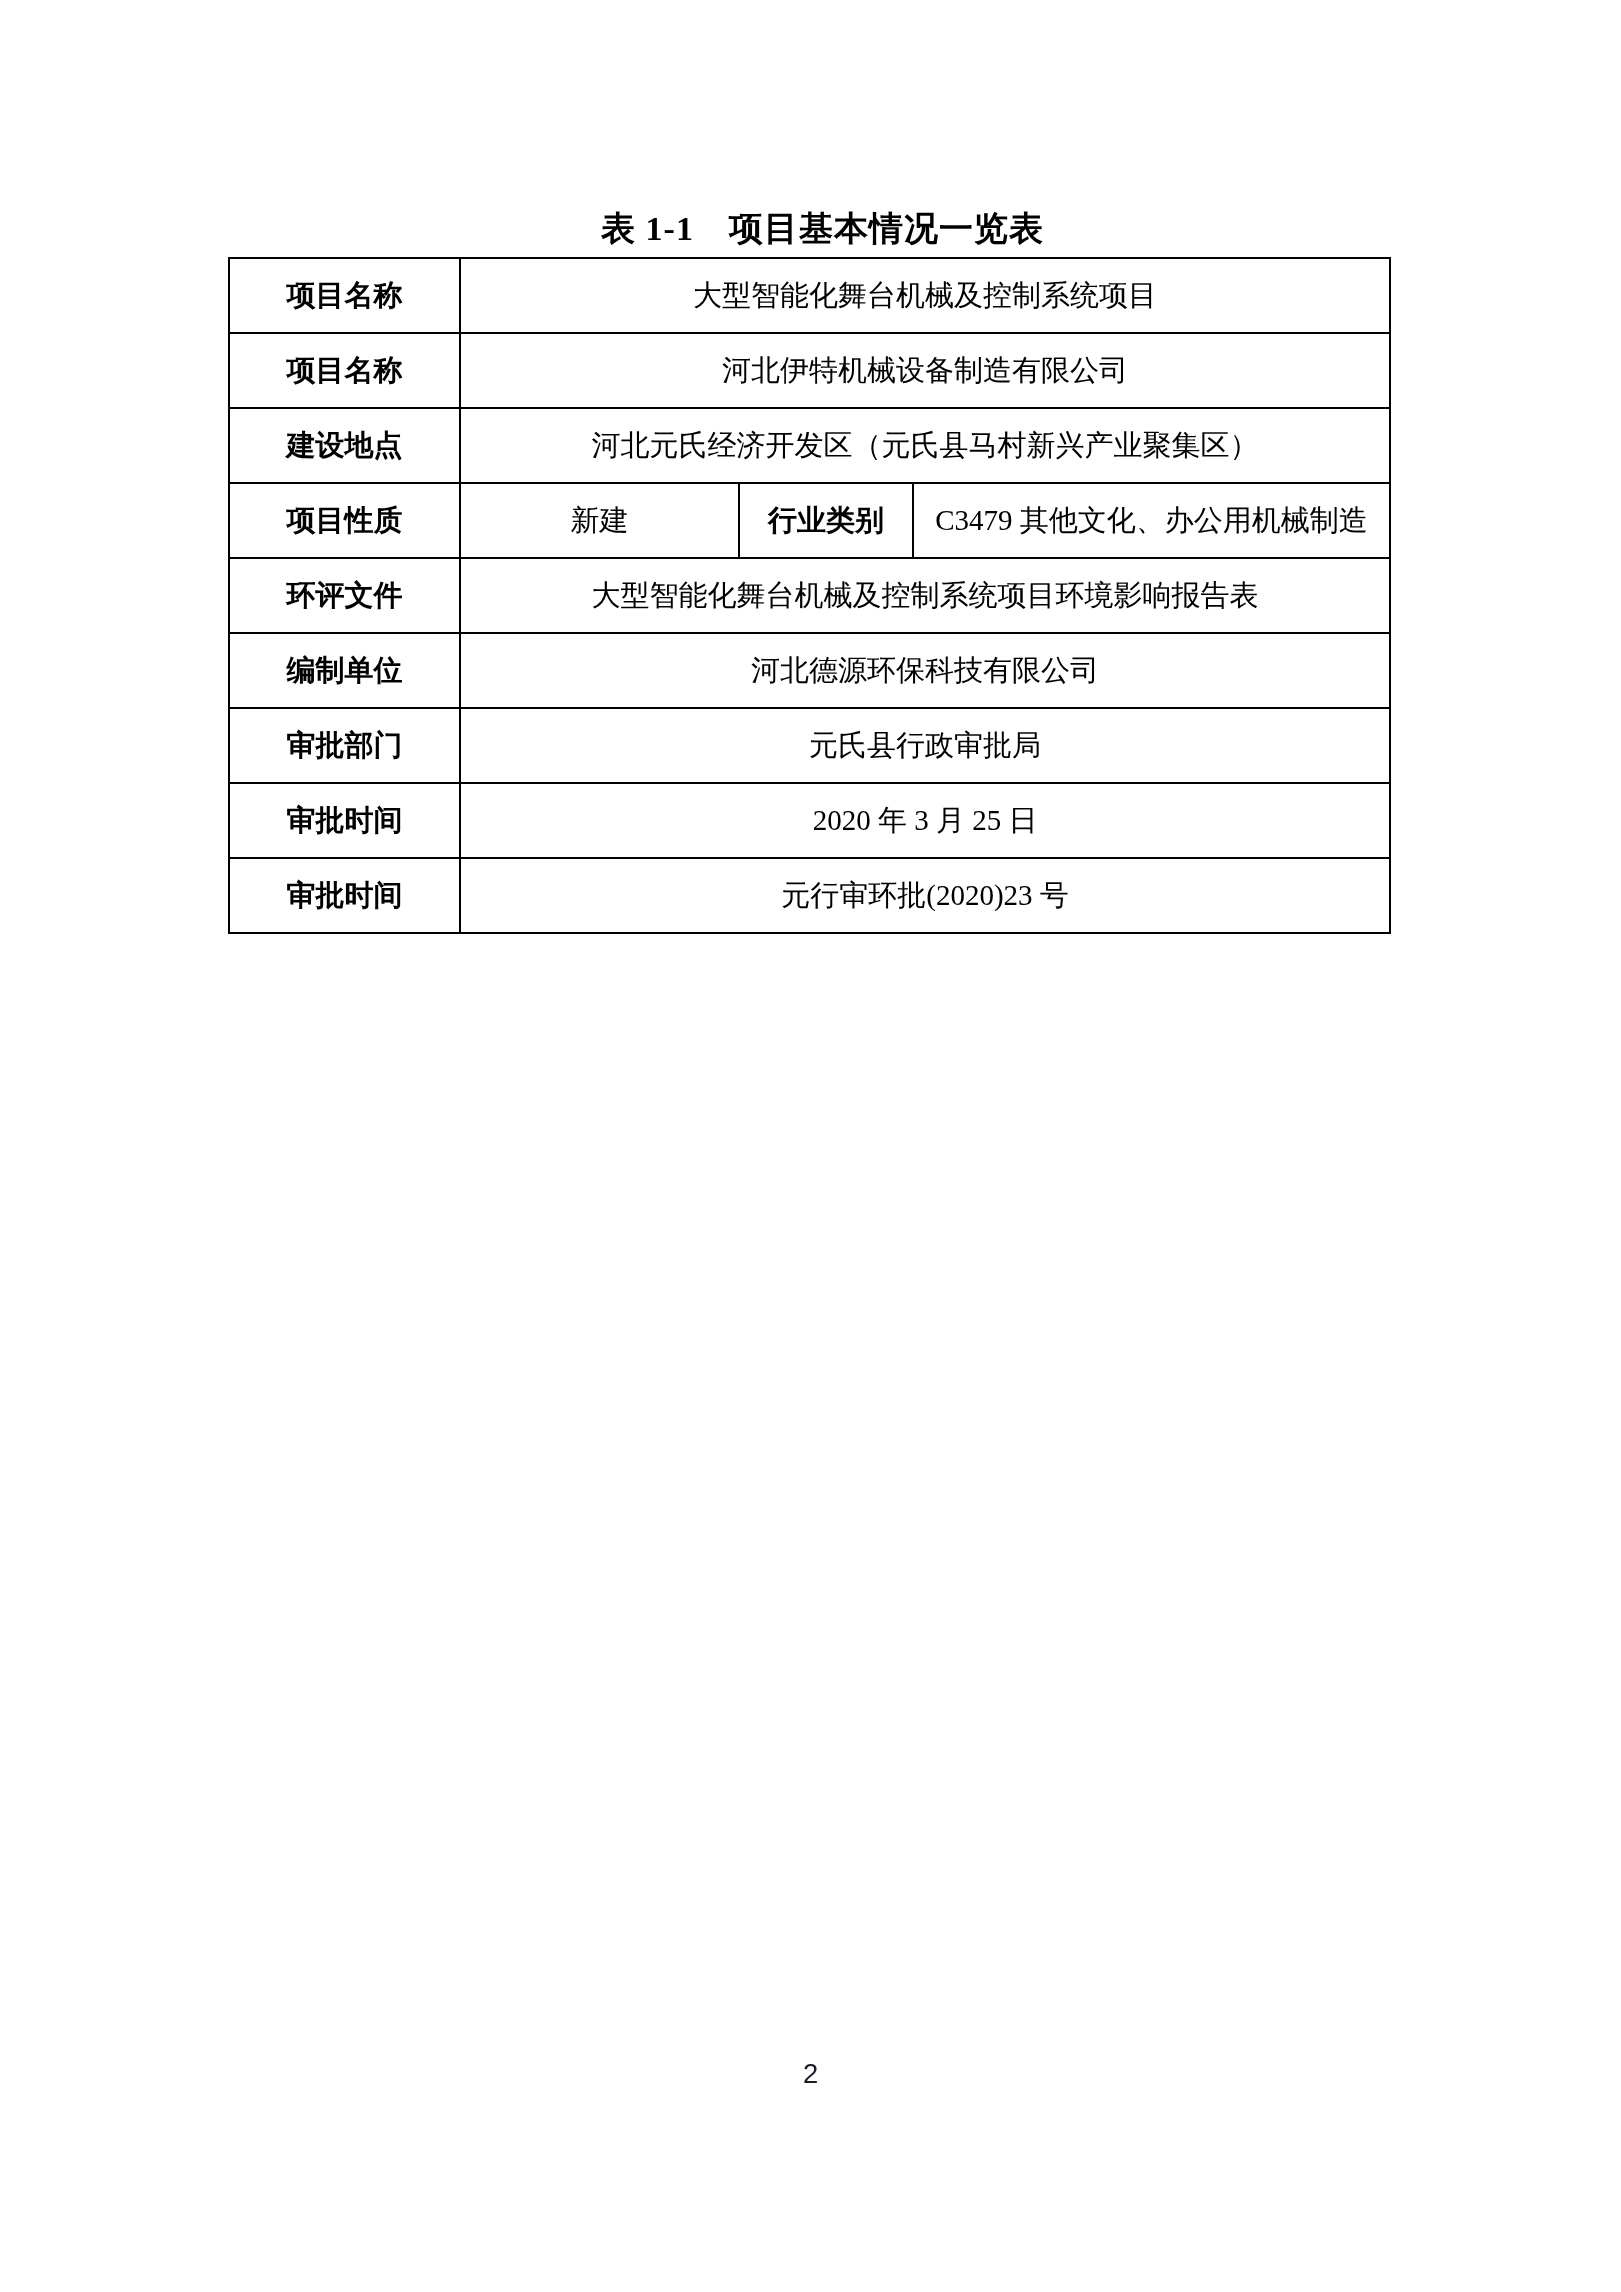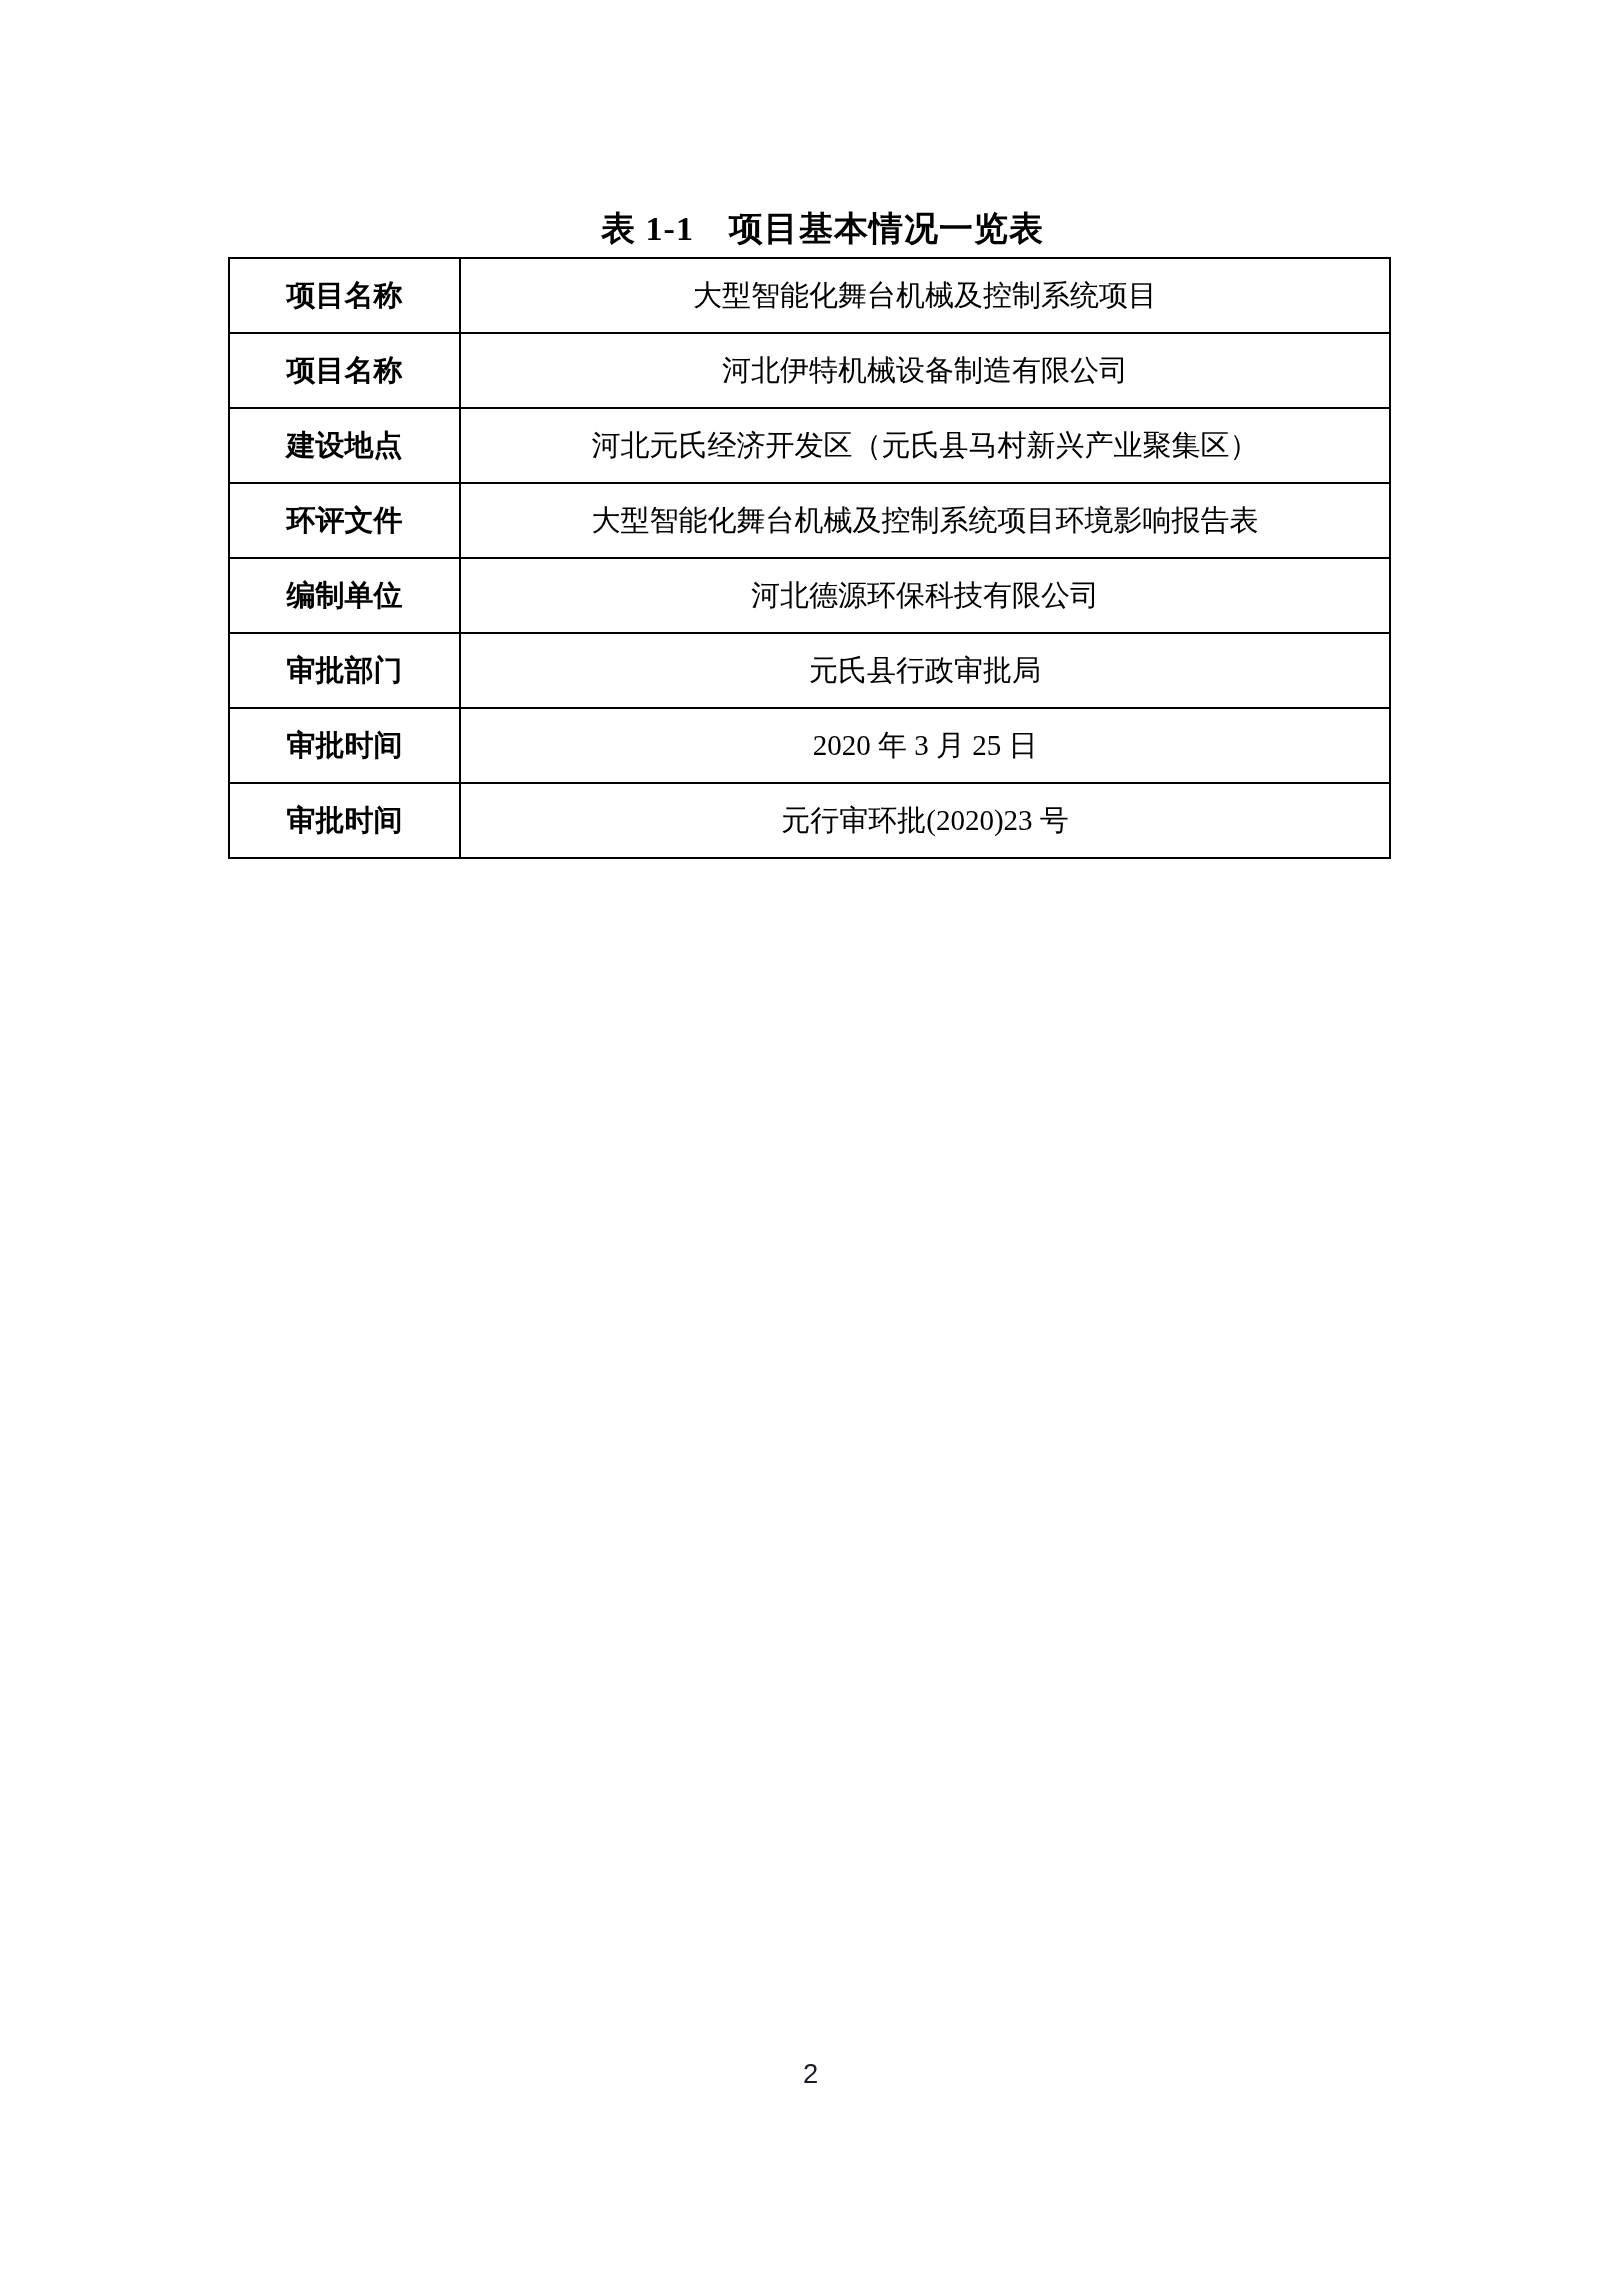--- a/index.html
+++ b/index.html
@@ -77,20 +77,26 @@
     </tr>
     <tr>
       <td class="label-cell">项目名称</td>
       <td colspan="3" class="value-cell">河北伊特机械设备制造有限公司</td>
     </tr>
     <tr>
       <td class="label-cell">建设地点</td>
       <td colspan="3" class="value-cell">河北元氏经济开发区（元氏县马村新兴产业聚集区）</td>
     </tr>
     <tr>
+      <td class="label-cell">项目性质</td>
+      <td class="value-cell">新建</td>
+      <td class="label-cell">行业类别</td>
+      <td class="value-cell">C3479 其他文化、办公用机械制造</td>
+    </tr>
+    <tr>
       <td class="label-cell">环评文件</td>
       <td colspan="3" class="value-cell">大型智能化舞台机械及控制系统项目环境影响报告表</td>
     </tr>
     <tr>
       <td class="label-cell">编制单位</td>
       <td colspan="3" class="value-cell">河北德源环保科技有限公司</td>
     </tr>
     <tr>
       <td class="label-cell">审批部门</td>
       <td colspan="3" class="value-cell">元氏县行政审批局</td>

